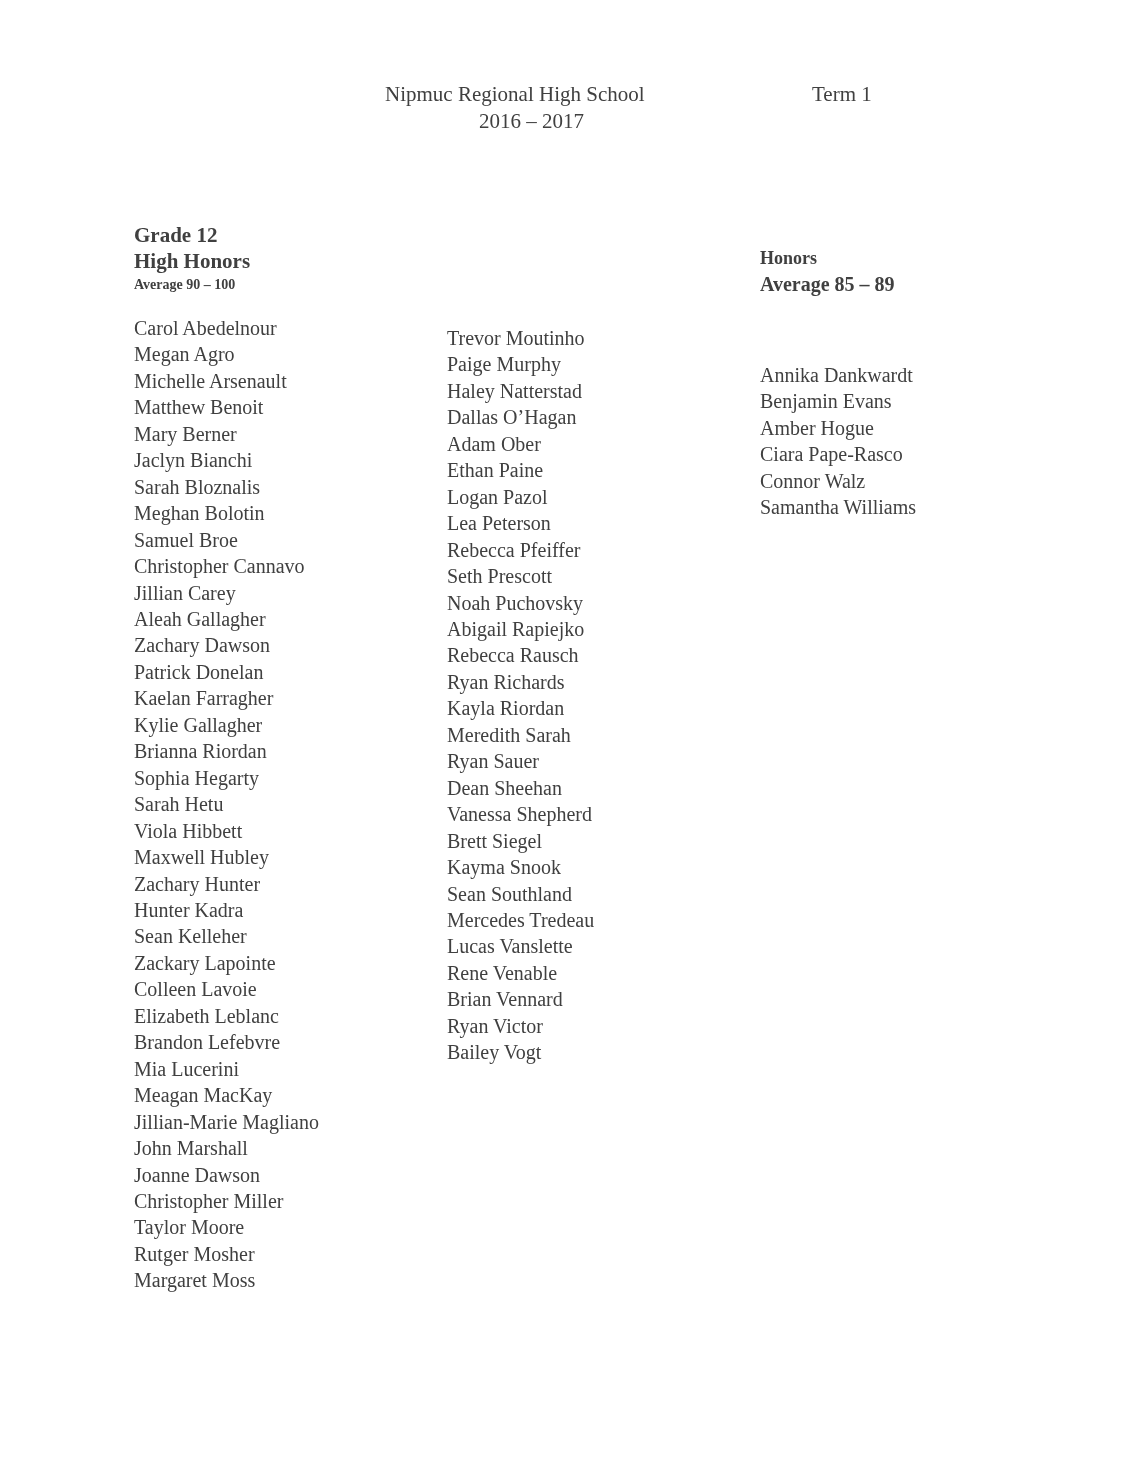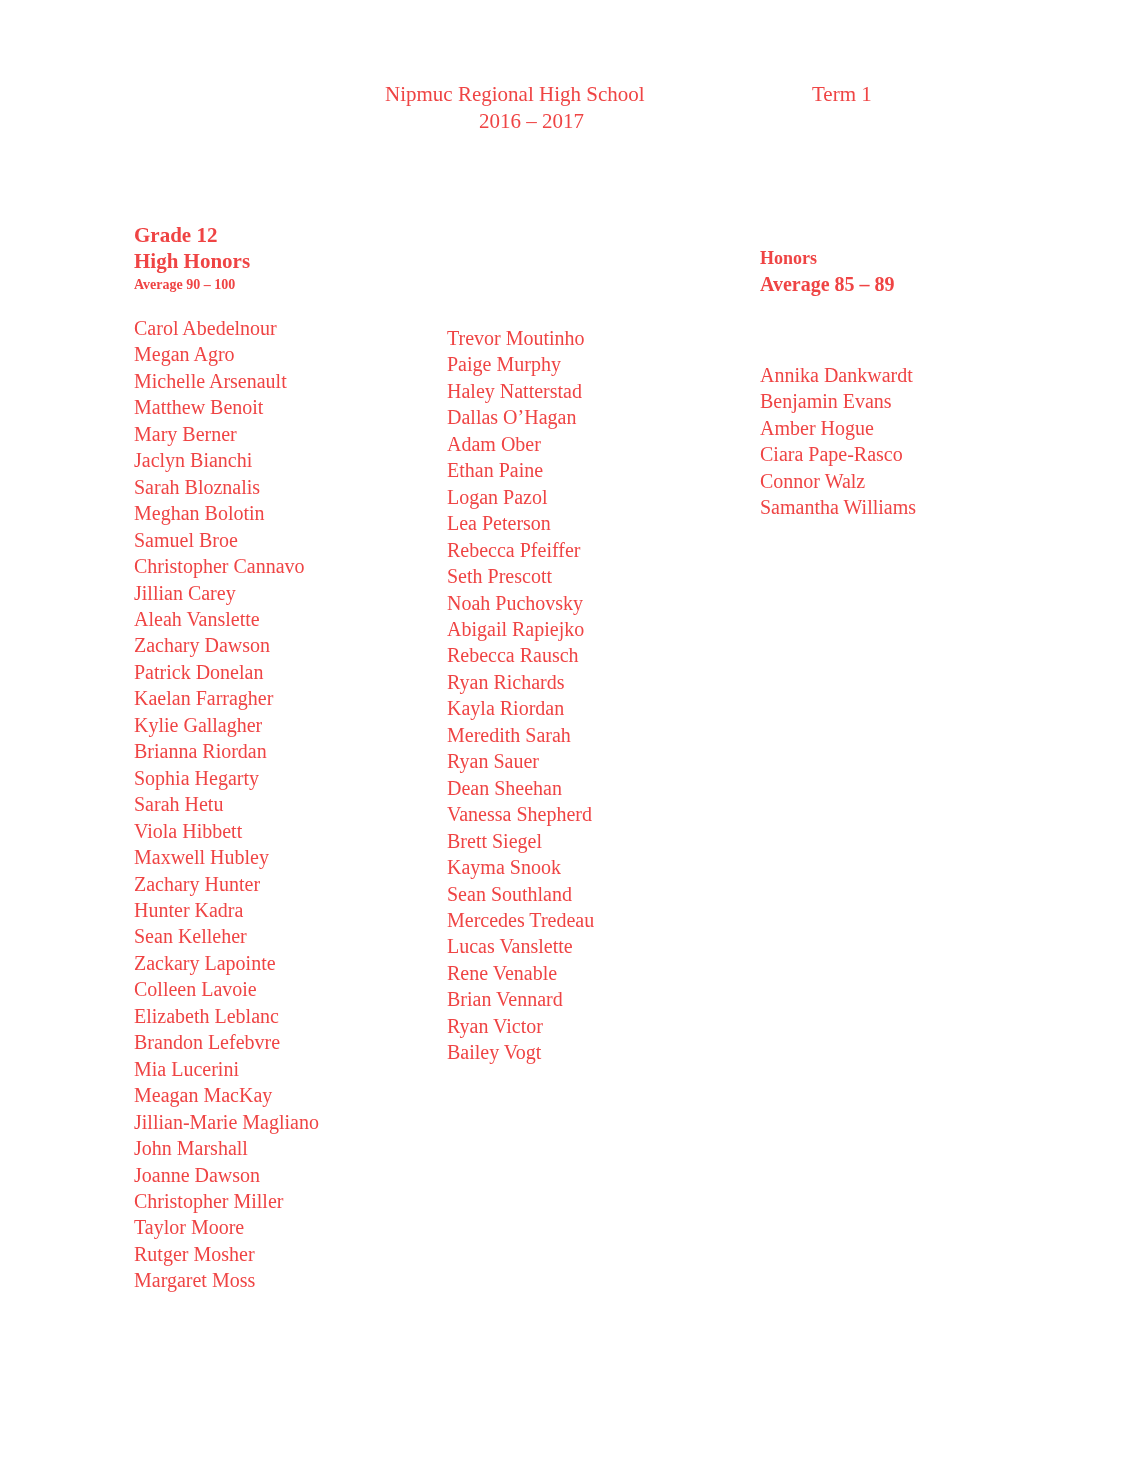--- a/index.html
+++ b/index.html
@@ -6,21 +6,21 @@
     margin: 0;
     padding: 0;
     background: #ffffff;
   }
   .page {
     position: relative;
     width: 1140px;
     height: 1475px;
     background: #ffffff;
     font-family: "Liberation Serif", "DejaVu Serif", serif;
-    color: #ef4444;
+    color: #404040;
     overflow: hidden;
   }
   .abs { position: absolute; white-space: nowrap; }
 
   .header-school { left: 385px; top: 82px;  font-size: 21px; }
   .header-term   { left: 812px; top: 82px;  font-size: 21px; }
   .header-year   { left: 479px; top: 109px; font-size: 21px; }
 
   .grade-title   { left: 134px; top: 223px; font-size: 21px; font-weight: bold; }
   .hh-title      { left: 134px; top: 249px; font-size: 21px; font-weight: bold; }
@@ -60,21 +60,21 @@
       <div class="name-line">Megan Agro</div>
       <div class="name-line">Michelle Arsenault</div>
       <div class="name-line">Matthew Benoit</div>
       <div class="name-line">Mary Berner</div>
       <div class="name-line">Jaclyn Bianchi</div>
       <div class="name-line">Sarah Bloznalis</div>
       <div class="name-line">Meghan Bolotin</div>
       <div class="name-line">Samuel Broe</div>
       <div class="name-line">Christopher Cannavo</div>
       <div class="name-line">Jillian Carey</div>
-      <div class="name-line">Aleah Vanslette</div>
+      <div class="name-line">Aleah Gallagher</div>
       <div class="name-line">Zachary Dawson</div>
       <div class="name-line">Patrick Donelan</div>
       <div class="name-line">Kaelan Farragher</div>
       <div class="name-line">Kylie Gallagher</div>
       <div class="name-line">Brianna Riordan</div>
       <div class="name-line">Sophia Hegarty</div>
       <div class="name-line">Sarah Hetu</div>
       <div class="name-line">Viola Hibbett</div>
       <div class="name-line">Maxwell Hubley</div>
       <div class="name-line">Zachary Hunter</div>

